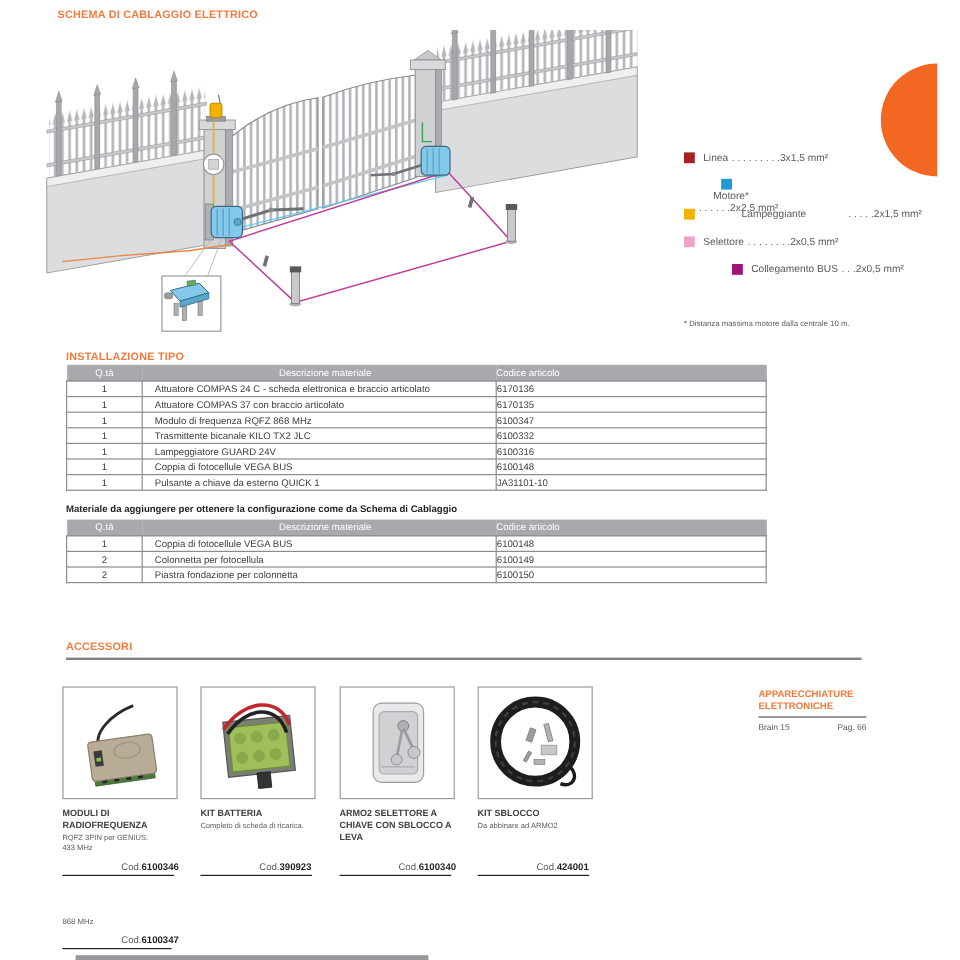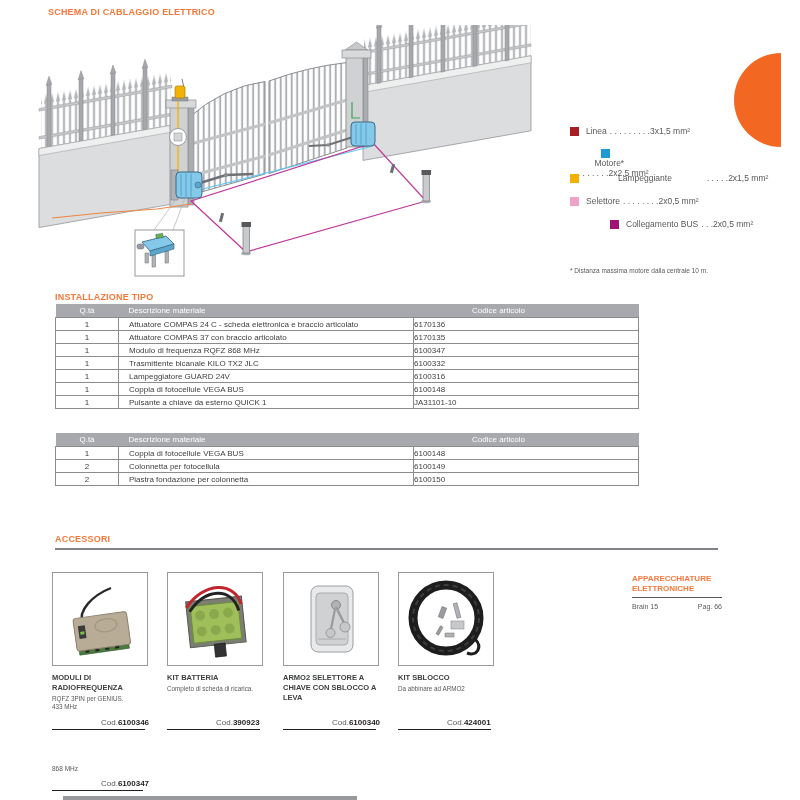--- a/index.html
+++ b/index.html
@@ -15,23 +15,23 @@
   .sw{display:inline-block;width:9px;height:9px;margin-right:7px;flex:0 0 9px;}
   .ld{margin-left:3px;}
   .lnote{position:absolute;left:0;top:141px;font-size:6.5px;color:#58595b;white-space:nowrap;}
   
   .halfdisc{position:absolute;left:734px;top:53px;width:47px;height:94px;background:#f26722;
             border-radius:100% 0 0 100% / 50% 0 0 50%;}
   
   table.mat{position:absolute;border-collapse:collapse;table-layout:fixed;width:583px;
             font-size:8px;color:#3f4042;}
   table.mat th{background:#a7a9ac;color:#fff;font-weight:normal;height:13px;font-size:8px;
-               padding:0 0 0 10px;text-align:left;border:none;}
+               padding:0 0 0 10px;text-align:center;border:none;}
   table.mat th.c{text-align:center;padding:0;}
-  table.mat th.code{text-align:center;padding:0 55px 0 0;margin-top:17px;}
+  table.mat th.code{text-align:left;padding:0 55px 0 0;margin-top:17px;}
   table.mat td{border:1px solid #8a8c8d;height:12px;padding:0 12px 0 10px;background:#fff;}
   table.mat td.c{text-align:center;padding:0;}
   table.mat td.code{text-align:left;padding:0 55px 0 0;}
   .rule-gray{position:absolute;height:2px;background:#808285;}
   
   .card{position:absolute;top:572px;width:96px;height:170px;}
   .imgbox{width:94px;height:92px;border:1px solid #97999c;background:#fff;box-sizing:content-box;}
   .cname{margin-top:7px;font-size:7.5px;font-weight:bold;color:#3f4042;line-height:1.3;}
   .cdesc{font-size:6.3px;color:#58595b;margin-top:2px;line-height:1.35;white-space:pre-line;}
   .codrow{position:absolute;left:0;top:144px;width:91px;height:11px;display:flex;
@@ -274,20 +274,21 @@
         <td class="code">6100148</td>
       </tr>
       <tr>
         <td class="c">1</td>
         <td>Pulsante a chiave da esterno QUICK 1</td>
         <td class="code">JA31101-10</td>
       </tr>
     </tbody>
   </table>
 
+  <div class="caption" style="left:55px;top:420px;">Materiale da aggiungere per ottenere la configurazione come da Schema di Cablaggio</div>
   <table class="mat" style="left:55px;top:433px;">
     <colgroup>
         <col style="width:63px">
         <col style="width:295px">
         <col style="width:225px">
       </colgroup>
     <thead>
       <tr>
         <th class="c">Q.tà</th>
         <th>Descrizione materiale</th>

